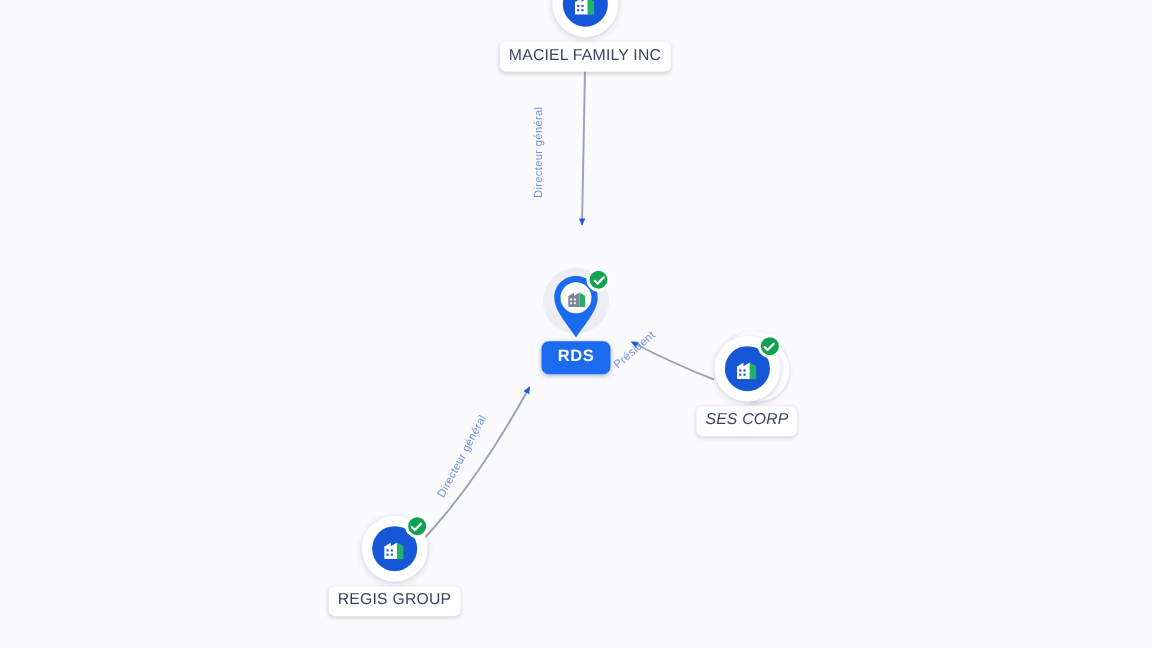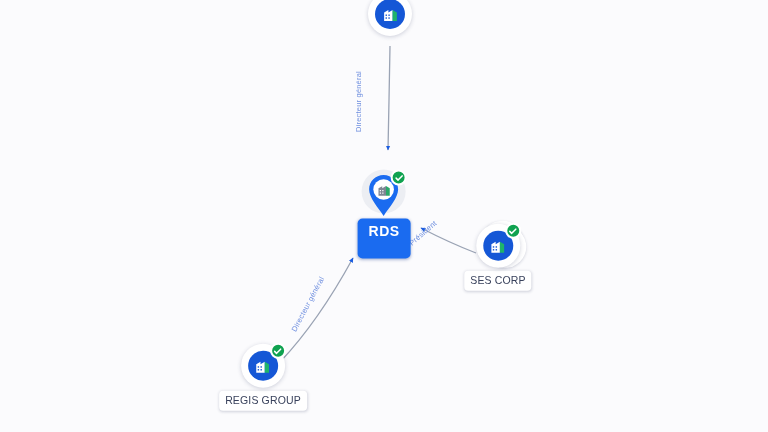--- a/index.html
+++ b/index.html
@@ -151,25 +151,25 @@
     box-sizing: border-box;
     display: flex;
     align-items: center;
     justify-content: center;
     z-index: 6;
   }
   .pill {
     margin-top: -3px;
     background: #1a6bf0;
     color: #ffffff;
-    font-size: 14px;
+    font-size: 11px;
     font-weight: bold;
     letter-spacing: .4px;
     line-height: 1;
-    padding: 5px 11px 21px;
+    padding: 5px 11px 6px;
     border-radius: 5px;
     white-space: nowrap;
     box-shadow: 0 1px 3px rgba(30,60,140,.35);
   }
 
   
   .edge-label {
     position: absolute;
     color: #6f8fdf;
     font-size: 7.5px;
@@ -213,25 +213,26 @@
             <path d="M3 21V9.2l6-3.4v3.2l6-3.4V21H3z" fill="#ffffff"></path>
             <path d="M15 21V5.6l6 3.4V21h-6z" fill="#1fb36b"></path>
             <rect x="5" y="12" width="2" height="2" fill="#1557d6"></rect>
             <rect x="9" y="12" width="2" height="2" fill="#1557d6"></rect>
             <rect x="5" y="16" width="2" height="2" fill="#1557d6"></rect>
             <rect x="9" y="16" width="2" height="2" fill="#1557d6"></rect>
           </svg>
         </div>
 
       </div>
+      <div class="caption">MACIEL FAMILY INC</div>
     </div>
   </div>
 
   <div class="node" style="left:498px; top:257px;">
-    <div class="node-hit" style="left:0; top:0;">
+    <div class="node-hit" style="left:0; top:0;font-style:italic;">
       <div class="circ-wrap">
         <div class="halo stack"></div>
         <div class="disc">
           <svg width="17" height="17" viewBox="0 0 24 24">
             <path d="M3 21V9.2l6-3.4v3.2l6-3.4V21H3z" fill="#ffffff"></path>
             <path d="M15 21V5.6l6 3.4V21h-6z" fill="#1fb36b"></path>
             <rect x="5" y="12" width="2" height="2" fill="#1557d6"></rect>
             <rect x="9" y="12" width="2" height="2" fill="#1557d6"></rect>
             <rect x="5" y="16" width="2" height="2" fill="#1557d6"></rect>
             <rect x="9" y="16" width="2" height="2" fill="#1557d6"></rect>

